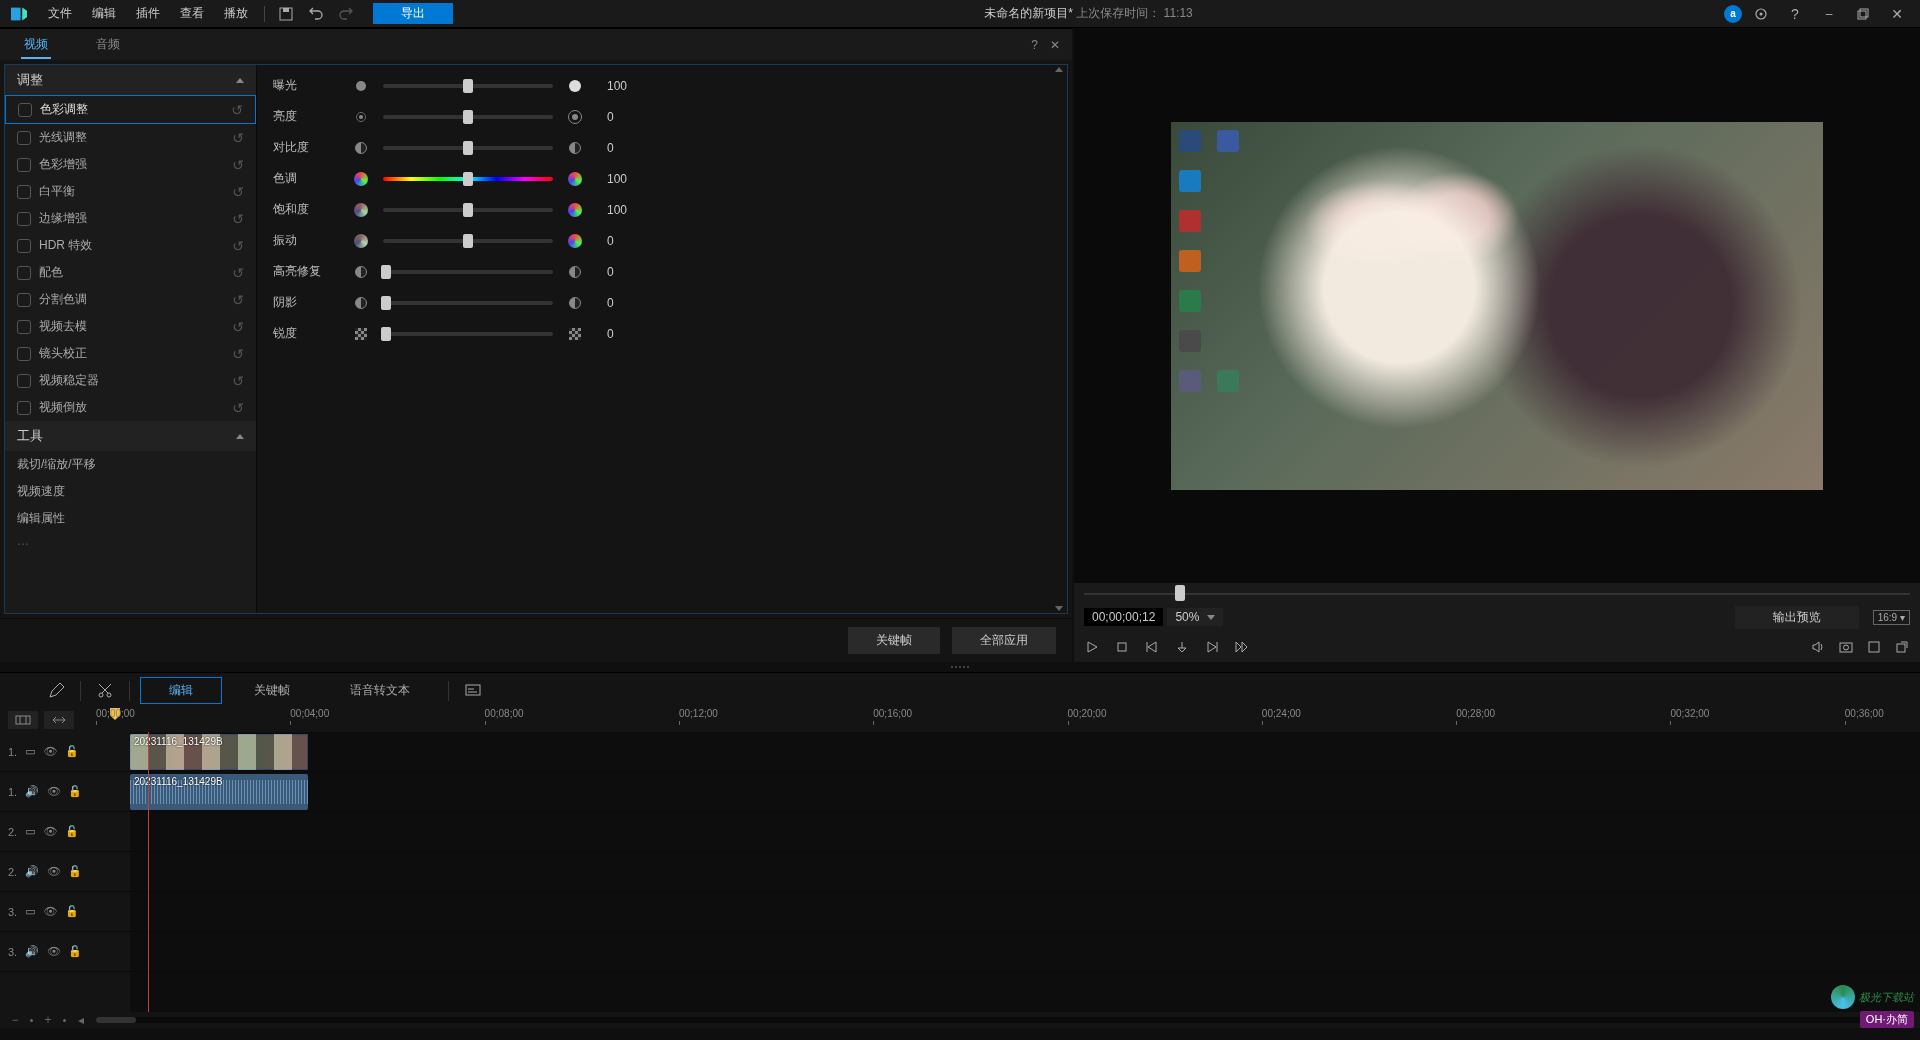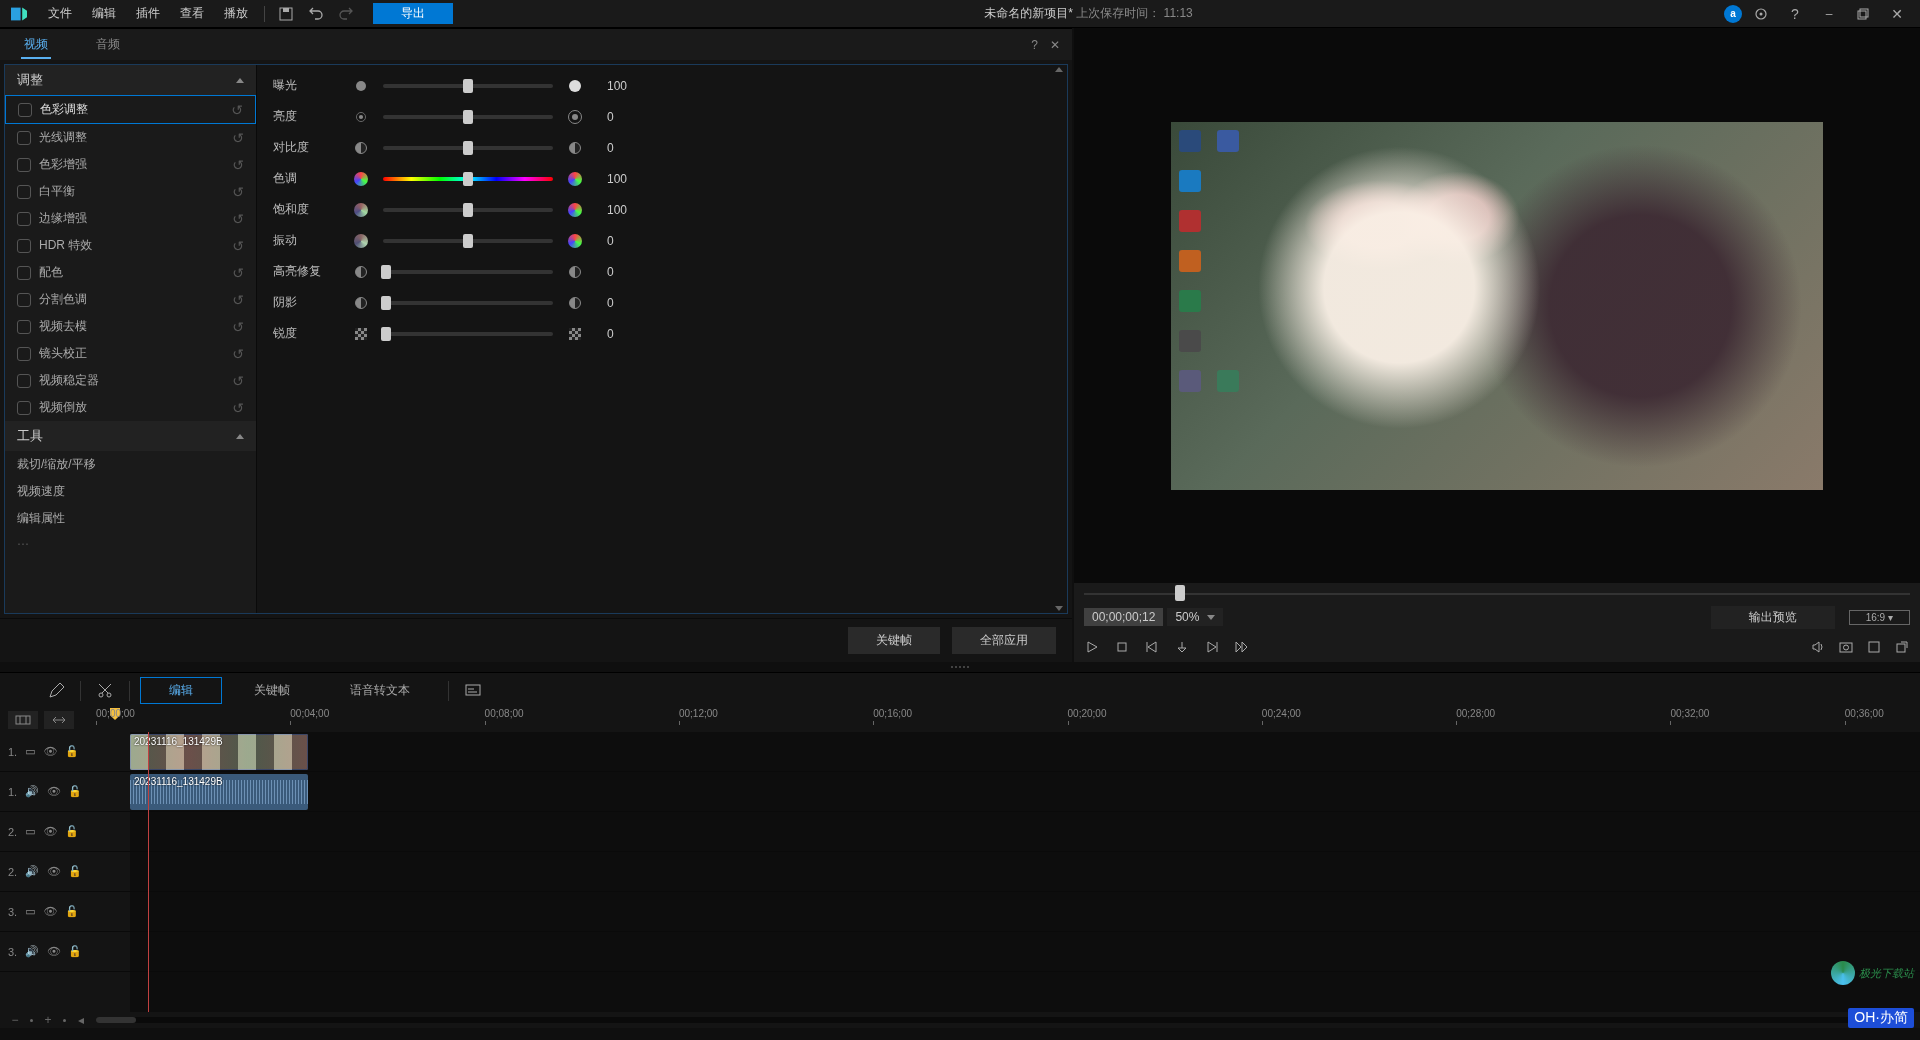--- a/index.html
+++ b/index.html
@@ -75,24 +75,24 @@
 .d-icon { width: 22px; height: 22px; border-radius: 3px; background: #2a4a7a; }
 .d-icon.red { background: #b03030; }
 .d-icon.orange { background: #c06020; }
 .d-icon.green { background: #2a7a4a; }
 
 .preview-scrub { height: 20px; background: #1a1a1a; position: relative; margin: 0 10px; }
 .preview-scrub::before { content:''; position:absolute; left:0; right:0; top:50%; height:2px; background:#333; }
 .preview-scrub-head { position: absolute; left: 11%; top: 2px; width: 10px; height: 16px; background: #ccc; border-radius: 2px; }
 
 .preview-controls { height: 28px; display: flex; align-items: center; background: #1a1a1a; padding: 0 10px; gap: 4px; }
-.timecode { color: #ccc; font-size: 12px; padding: 2px 8px; background: #404040; }
+.timecode { color: #ccc; font-size: 12px; padding: 2px 8px; background: #000000; }
 .zoom-select { background: #222; color: #ccc; padding: 2px 8px; font-size: 12px; display: flex; align-items: center; gap: 8px; }
 .out-preview-btn { margin-left: auto; background: #222; color: #ccc; padding: 3px 38px; font-size: 12px; cursor: pointer; margin-right: 8px; }
-.aspect-badge { border: 1px solid #666; padding: 1px 16px; font-size: 10px; color: #aaa; margin-left: 2px; }
+.aspect-badge { border: 1px solid #666; padding: 1px 4px; font-size: 10px; color: #aaa; margin-left: 2px; }
 
 .preview-transport { height: 30px; display: flex; align-items: center; background: #1a1a1a; padding: 0 10px; gap: 14px; margin-top: 1px; }
 .transport-right { margin-left: auto; display: flex; gap: 12px; }
 .transport-icon { width: 16px; height: 16px; display: flex; align-items: center; justify-content: center; cursor: pointer; color: #aaa; }
 
 
 .dots-sep { height: 10px; display: flex; justify-content: center; align-items: center; gap: 2px; background: #0f0f0f; }
 .dots-sep span { width: 2px; height: 2px; background: #555; border-radius: 50%; }
 
 
@@ -126,21 +126,21 @@
 
 .tl-scrollbar { height: 16px; background: #141414; display: flex; align-items: center; padding: 0 8px; gap: 8px; }
 .tl-sb-arrow { width: 14px; height: 14px; cursor: pointer; display:flex; align-items:center; justify-content:center; color:#666; }
 .tl-sb-dot { width: 3px; height: 3px; border-radius:50%; background:#666; }
 .tl-sb-track { flex: 1; height: 6px; background: #0a0a0a; border-radius: 3px; position: relative; }
 .tl-sb-thumb { position:absolute; left:0; width:40px; height:6px; background:#333; border-radius:3px; }
 
 .watermark { position: absolute; right: 6px; bottom: 12px; display: flex; flex-direction: column; align-items: flex-end; gap: 2px; }
 .watermark-logo { width: 24px; height: 24px; border-radius: 50%; background: conic-gradient(#2a8a4a, #4ac0f0, #2a8a4a); }
 .watermark-text { color: #2a8a4a; font-size: 11px; font-style: italic; }
-.watermark-tag { background: #1d4ed8; color: #fff; font-size: 14px; padding: 1px 6px; border-radius: 2px; margin-top: 21px; }
+.watermark-tag { background: #701a75; color: #fff; font-size: 11px; padding: 1px 6px; border-radius: 2px; }
 
 svg { fill: currentColor; }
 .chev-down { width:0; height:0; border-left:4px solid transparent; border-right:4px solid transparent; border-top:5px solid #888; }
 </style>
 </head>
 <body>
 
 <div class="topbar">
   <div class="logo-icon">
     <svg viewBox="0 0 24 20">

